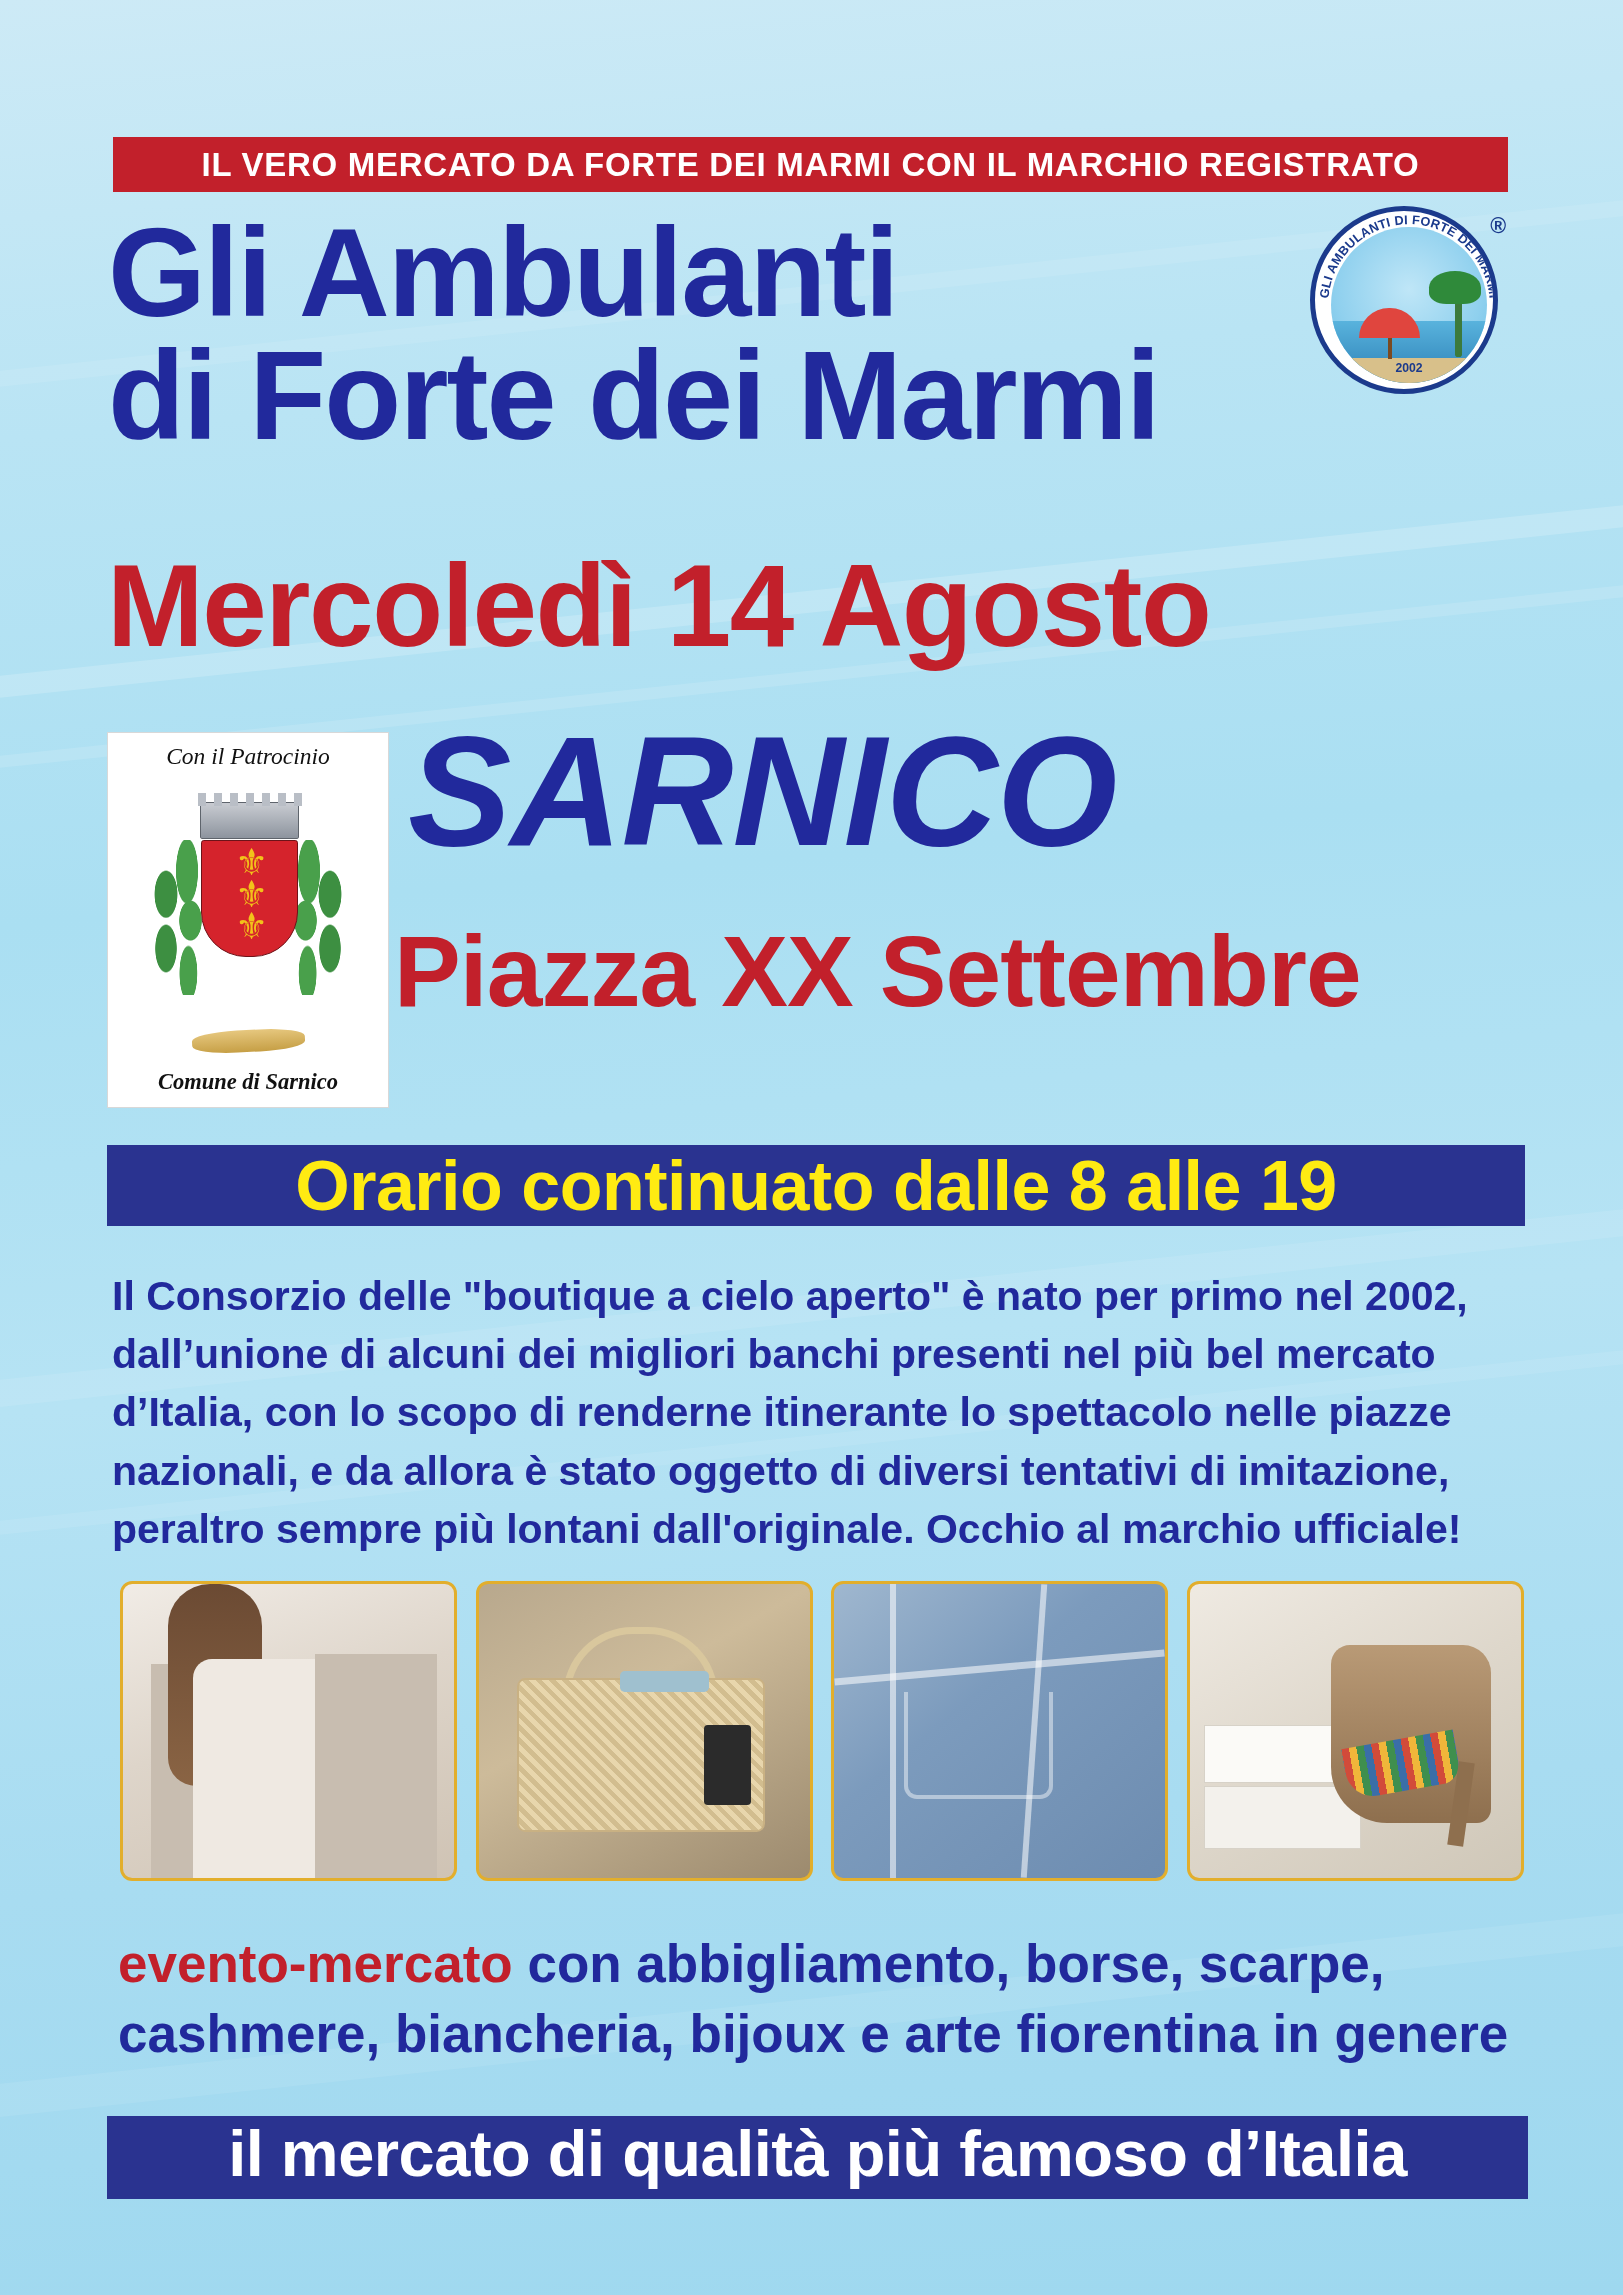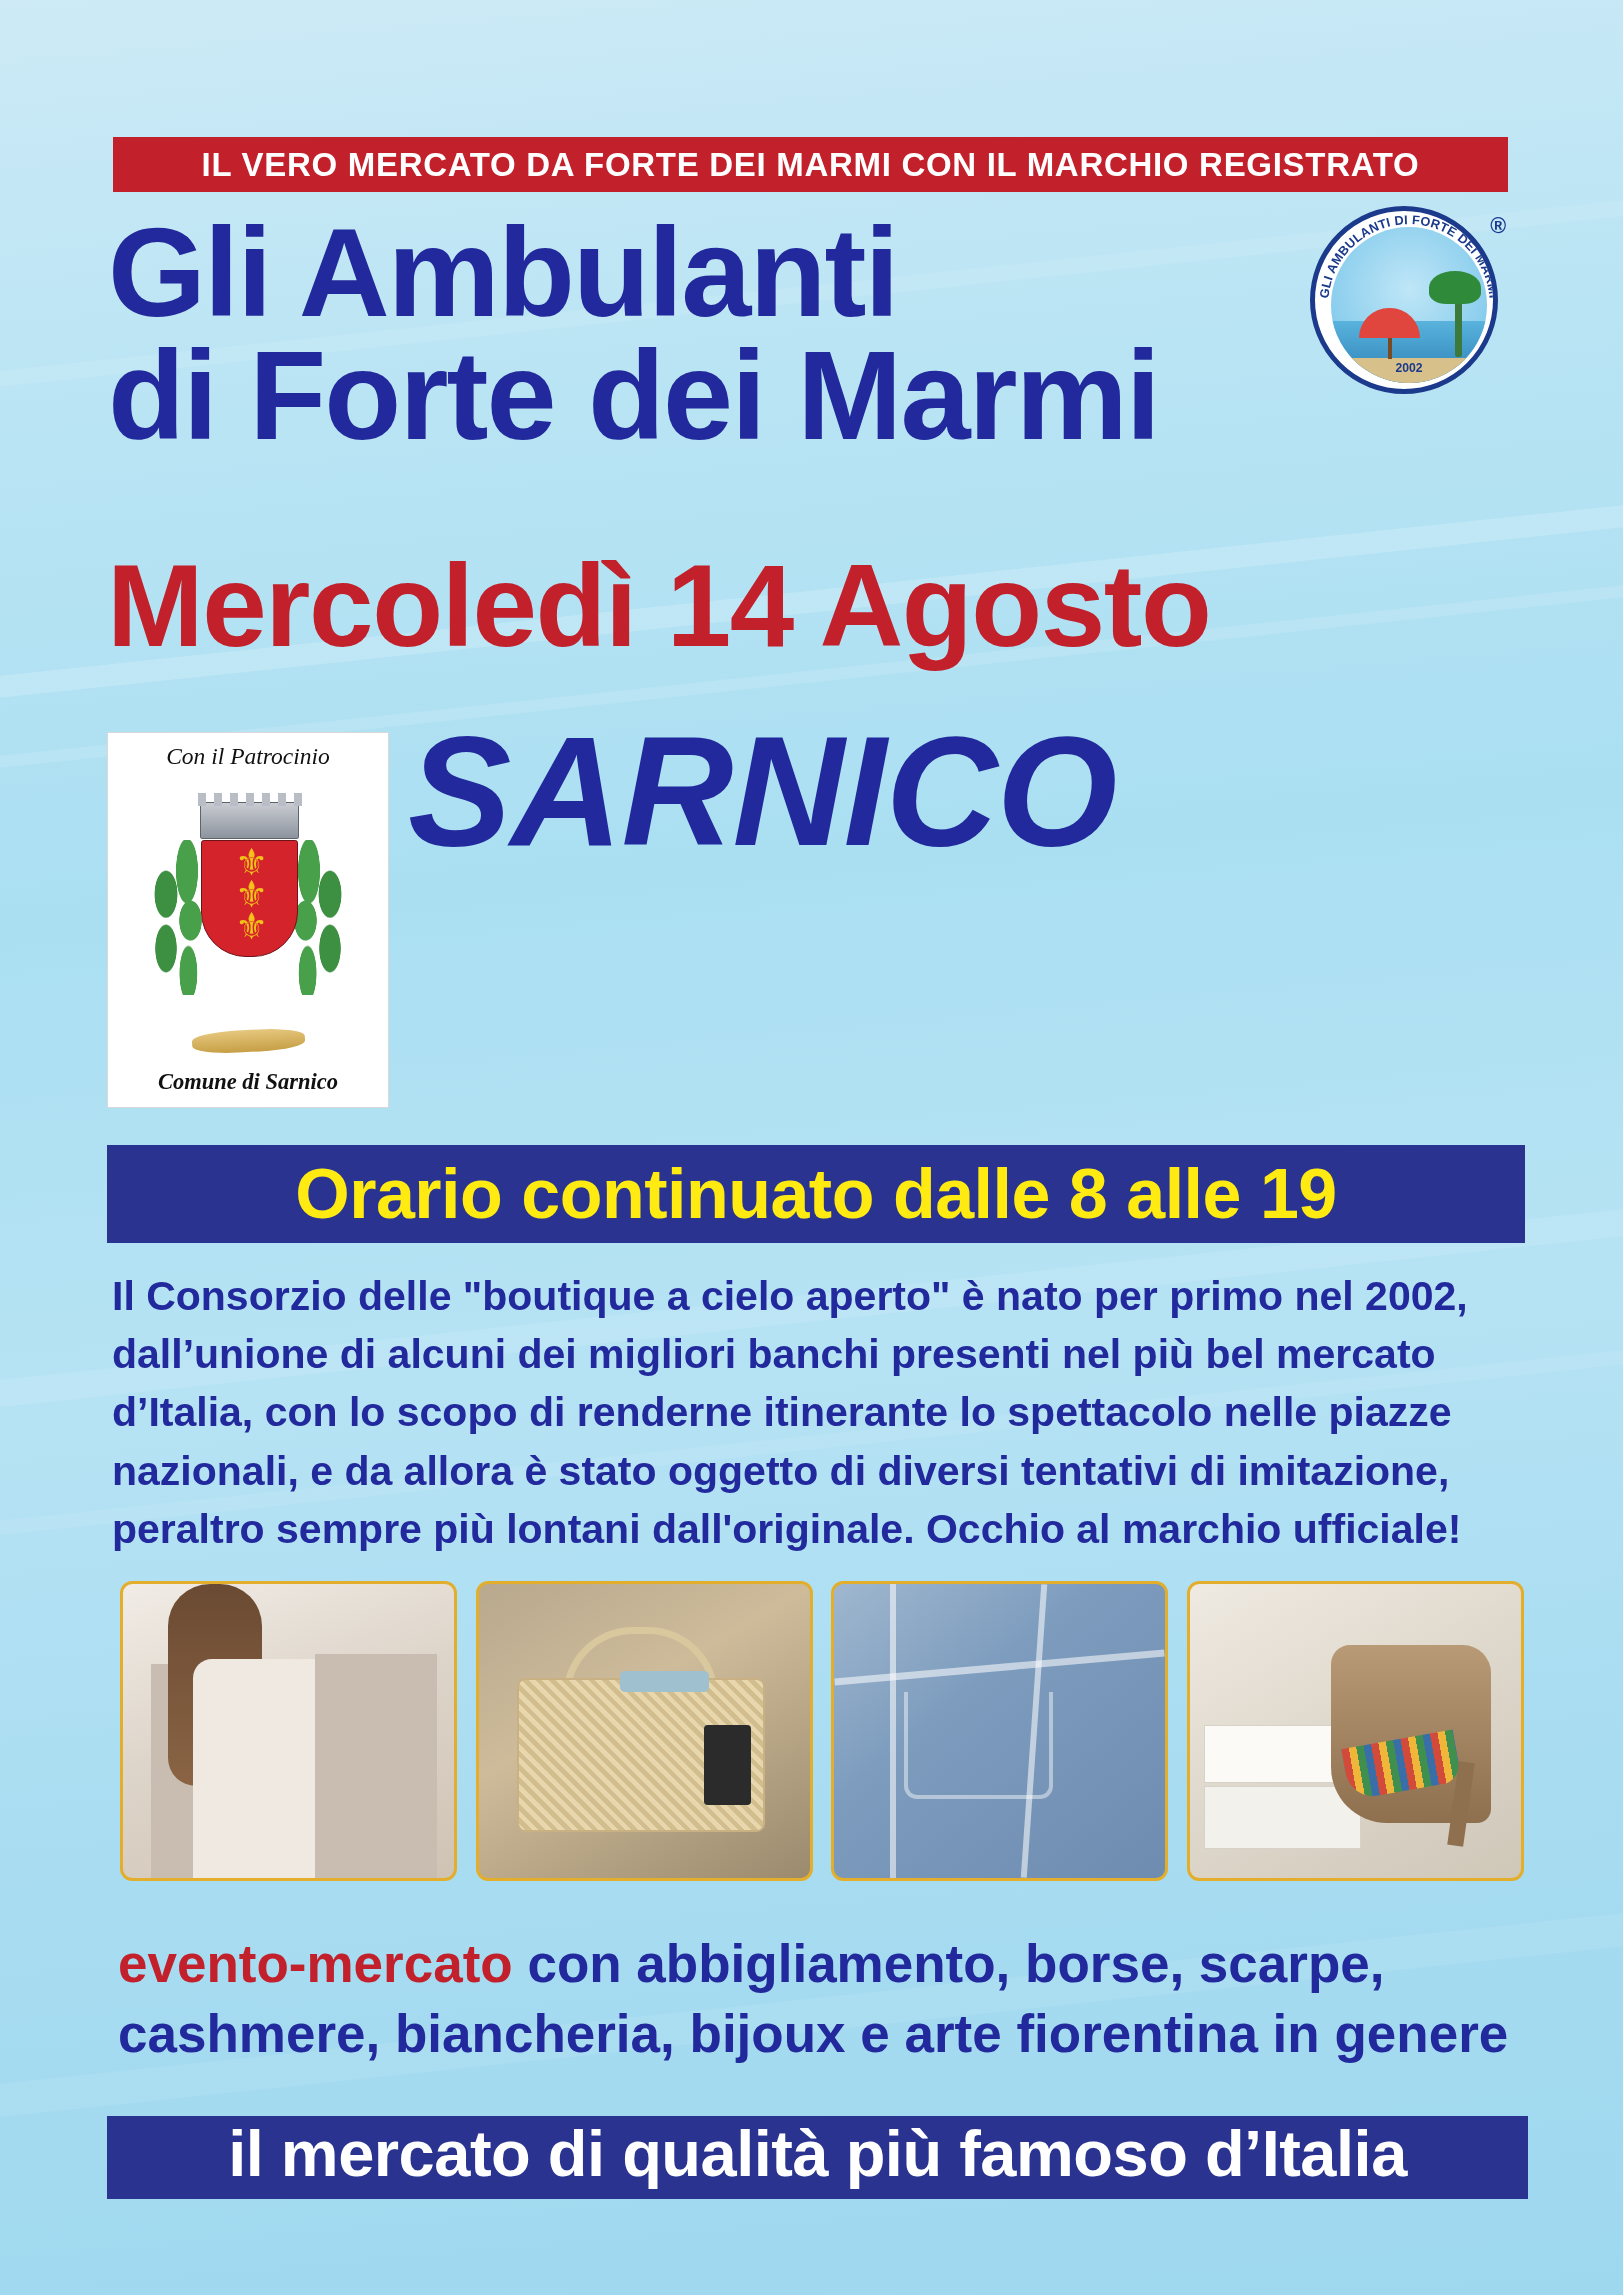--- a/index.html
+++ b/index.html
@@ -270,21 +270,21 @@
     border-radius: 40%;
     transform: rotate(-3deg);
   }
 
   
   .hours {
     position: absolute;
     left: 107px;
     top: 1145px;
     width: 1418px;
-    height: 98px;
+    height: 81px;
     background: #2a3390;
     display: flex;
     align-items: center;
     justify-content: center;
     text-align: center;
   }
   .hours span {
     color: #ffeb12;
     font-weight: bold;
     font-size: 70px;
@@ -481,20 +481,21 @@
       <div class="shield">
         <div class="lily a">⚜</div>
         <div class="lily b">⚜</div>
         <div class="lily c">⚜</div>
       </div>
       <div class="ribbon"></div>
       <div class="comune">Comune di Sarnico</div>
     </div>
 
     <div class="city">SARNICO</div>
+    <div class="place">Piazza XX Settembre</div>
 
     <div class="hours">
       <span>Orario continuato dalle 8 alle 19</span>
     </div>
 
     <div class="para">Il Consorzio delle "boutique a cielo aperto" è nato per primo nel 2002, dall’unione di alcuni dei migliori banchi presenti nel più bel mercato d’Italia, con lo scopo di renderne itinerante lo spettacolo nelle piazze nazionali, e da allora è stato oggetto di diversi tentativi di imitazione, peraltro sempre più lontani dall'originale. Occhio al marchio ufficiale!</div>
 
     <div class="photos">
       <div class="photo ph1">
         <div class="cardigan2"></div>

